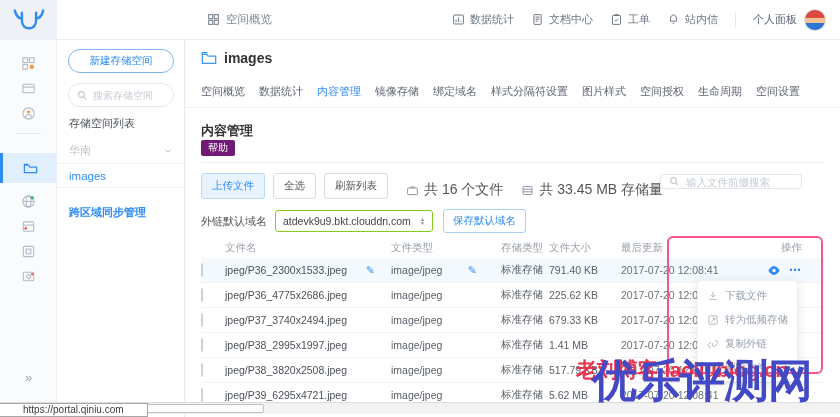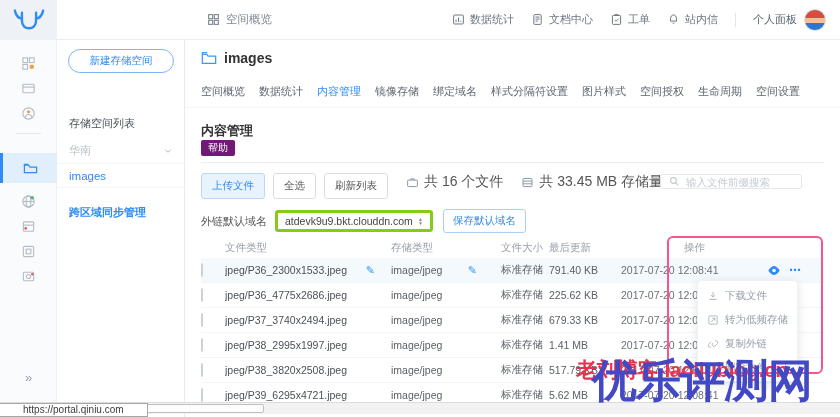--- a/index.html
+++ b/index.html
@@ -41,32 +41,32 @@
   .main { position:absolute; left:185px; top:40px; width:655px; height:377px; background:#fff; }
   .bucket-head { position:absolute; left:16px; top:10px; display:flex; align-items:center; gap:7px; }
   .bucket-title { font-size:14px; font-weight:bold; color:#333; }
   .tabs { position:absolute; left:16px; top:44px; display:flex; gap:14px; font-size:11px; color:#5f6670; white-space:nowrap; }
   .tab.active { color:#2f8cf4; }
   .tabs-divider { position:absolute; left:0; top:67px; width:655px; border-top:1px solid #f2f3f5; }
   .section-title { position:absolute; left:16px; top:82px; font-size:13px; font-weight:bold; color:#333; }
   .help-badge { position:absolute; left:16px; top:100px; background:#701a75; color:#fff; font-size:10px; padding:1px 7px; border-radius:2px; }
   .section-divider { position:absolute; left:16px; top:122px; width:623px; border-top:1px solid #eef0f2; }
 
-  .toolbar { position:absolute; left:16px; top:133px; display:flex; align-items:flex-start; }
+  .toolbar { position:absolute; left:16px; top:133px; display:flex; align-items:flex-end; }
   .btn { font-size:10.5px; border-radius:3px; padding:5px 10px; background:#fff; border:1px solid #d9dde2; color:#555; white-space:nowrap; }
   .btn-upload { background:#e9f3fe; border-color:#b9d9fb; color:#2f8cf4; }
   .btn + .btn { margin-left:8px; }
   .count-group { display:flex; align-items:center; gap:5px; margin-left:18px; color:#555; font-size:14px; white-space:nowrap; }
   .file-search { position:absolute; top:134px; right:38px; width:142px; height:15px; border:1px solid #e3e7ec; border-radius:3px; display:flex; align-items:center; padding:0 8px; gap:6px; background:#fff; }
   .file-search input { border:0; outline:0; width:104px; font-size:10.5px; color:#444; background:transparent; }
   .file-search input::placeholder { color:#c3cbd4; }
 
   .domain-row { position:absolute; left:16px; top:169px; display:flex; align-items:center; }
   .domain-label { font-size:11px; color:#555; margin-right:8px; }
-  .domain-select { width:158px; height:22px; border:3px solid #84cc16; border-radius:3px; display:flex; align-items:center; padding:0 7px; font-size:10.5px; color:#444; background:#fff; }
+  .domain-select { width:158px; height:22px; border:1px solid #84cc16; border-radius:3px; display:flex; align-items:center; padding:0 7px; font-size:10.5px; color:#444; background:#fff; }
   .updown { margin-left:auto; display:flex; flex-direction:column; font-size:5px; line-height:4px; color:#888; }
   .btn-save { margin-left:10px; border:1px solid #a9d0f9; color:#2f8cf4; background:#fff; font-size:10.5px; border-radius:3px; padding:4px 9px; white-space:nowrap; }
 
   .table { position:absolute; left:16px; top:198px; width:623px; }
   .trow { display:grid; grid-template-columns:24px 166px 110px 48px 72px 106px 1fr; align-items:center; height:25px; border-bottom:1px solid #f2f4f6; font-size:10.5px; }
   .thead { height:20px; color:#9aa2ac; border-bottom:0; }
   .trow.hl { background:#f4f9fe; }
   .cell-name { color:#4b5158; display:flex; align-items:center; overflow:hidden; white-space:nowrap; }
   .cell-type { color:#5a6068; display:flex; align-items:center; }
   .cell-plain { color:#5a6068; white-space:nowrap; }
@@ -218,20 +218,29 @@
       <div class="top-sep"></div>
       <div class="personal">
         <span>个人面板</span>
         <span class="avatar"></span>
       </div>
     </div>
   </div>
 
   <div class="subside">
     <button class="new-bucket-btn">新建存储空间</button>
+    <div class="bucket-search">
+      <span>
+        <svg width="11" height="11" viewBox="0 0 16 16" fill="none" stroke="#c3cad2" stroke-width="1.6">
+            <circle cx="6.5" cy="6.5" r="4.2"></circle>
+            <path d="M9.8 9.8L13.5 13.5"></path>
+          </svg>
+      </span>
+      <input placeholder="搜索存储空间" style="">
+    </div>
     <div class="list-title">存储空间列表</div>
     <div class="region-row">
       <span>华南</span>
       <span class="chev">
         <svg width="10" height="10" viewBox="0 0 16 16" fill="none" stroke="currentColor" stroke-width="1.6">
             <path d="M4 6l4 4 4-4"></path>
           </svg>
       </span>
     </div>
     <div class="bucket-item">images</div>
@@ -308,20 +317,21 @@
             <span>▲</span>
             <span>▼</span>
           </span>
       </div>
       <button class="btn-save">保存默认域名</button>
     </div>
 
     <div class="table">
       <div class="trow thead">
         <div></div>
+        <div>文件名</div>
         <div>文件类型</div>
         <div>存储类型</div>
         <div>文件大小</div>
         <div>最后更新</div>
         <div class="th-op">操作</div>
       </div>
 
       <div class="trow hl">
         <div><span class="checkbox"></span></div>
         <div class="cell-name">

